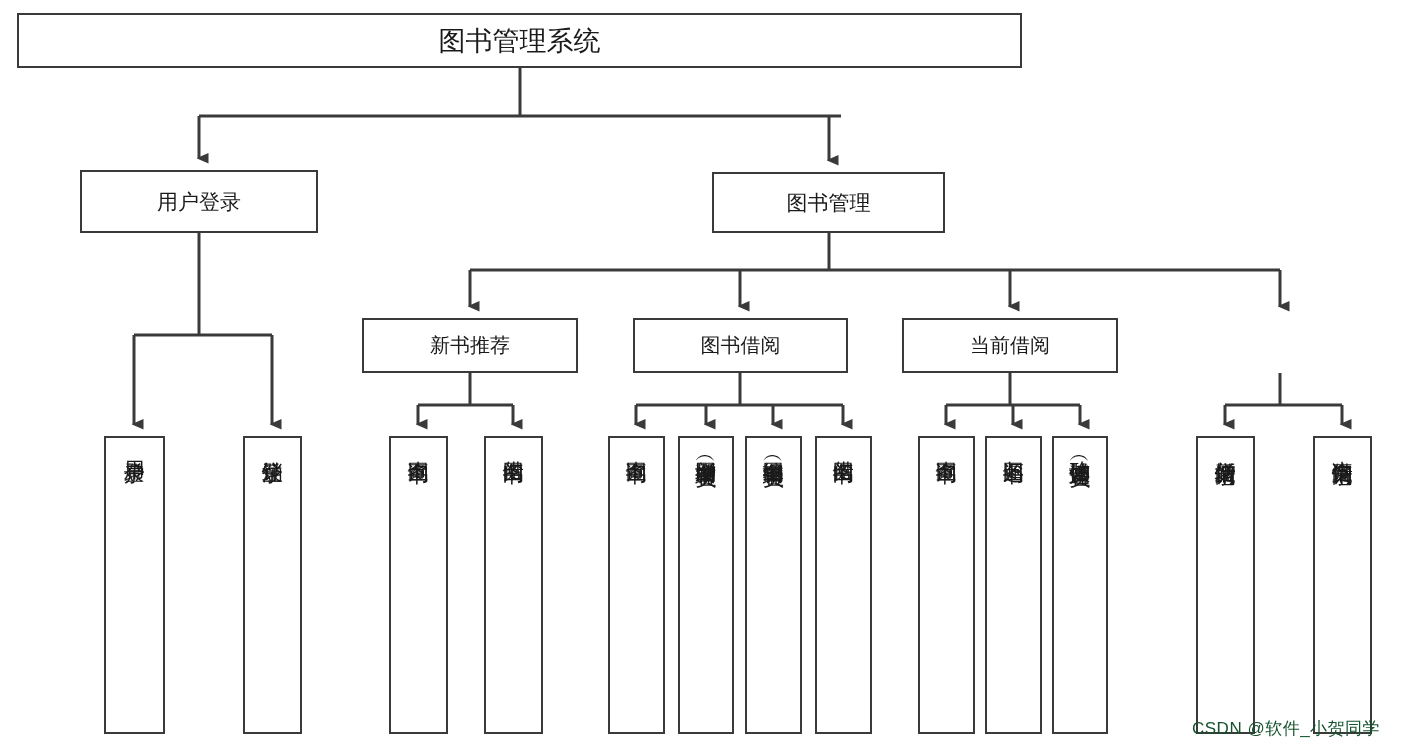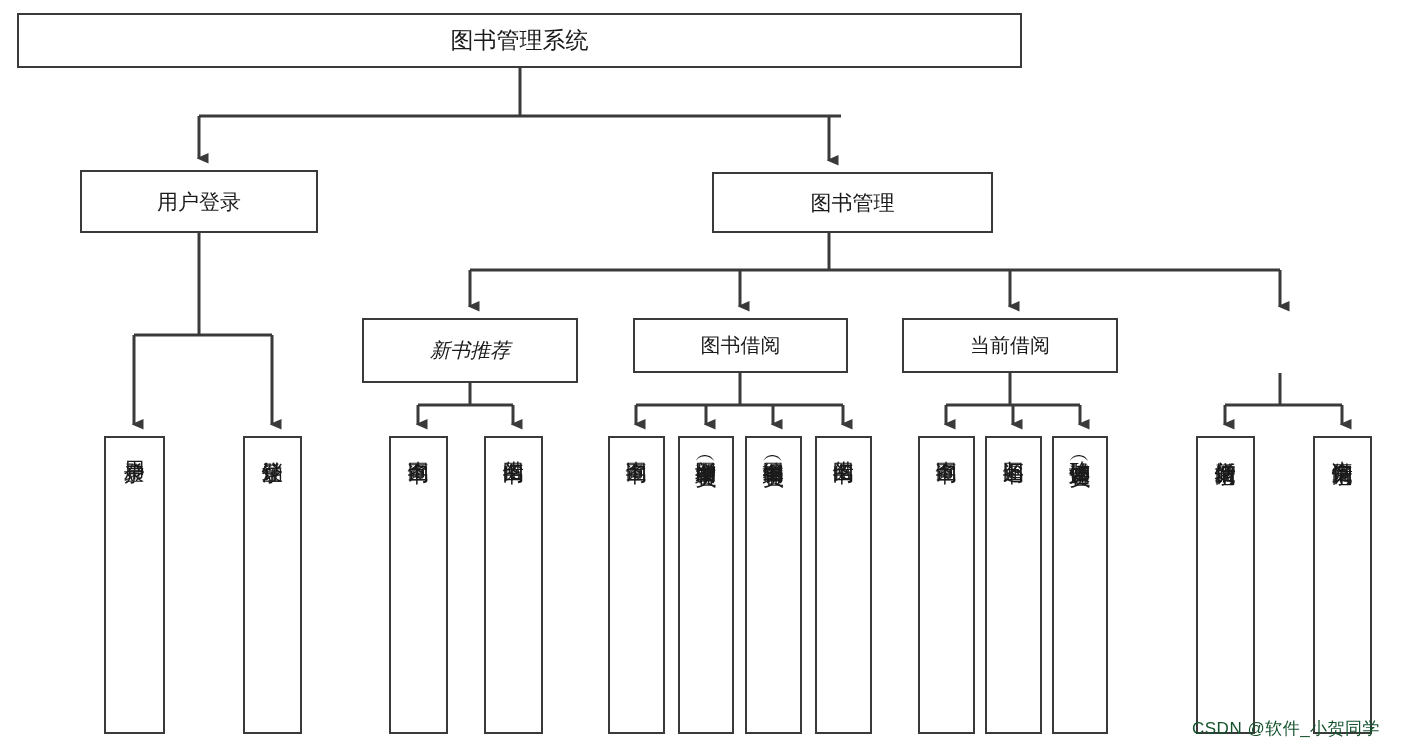--- a/index.html
+++ b/index.html
@@ -29,21 +29,21 @@
     position: absolute;
     box-sizing: border-box;
     border: 2.5px solid #3a3a3a;
     background: #ffffff;
     display: flex;
     align-items: center;
     justify-content: center;
     color: #1a1a1a;
   }
   .node.root {
-    font-size: 23px;
+    font-size: 27px;
   }
   .node.level1 {
     font-size: 21px;
   }
   .node.level2 {
     font-size: 20px;
   }
   .node.leaf {
     align-items: flex-start;
     justify-content: center;
@@ -121,25 +121,25 @@
     </g>
   </svg>
 
   <div class="node root" style="left:17px; top:13px; width:1005px; height:55px;">
     <span>图书管理系统</span>
   </div>
 
   <div class="node level1" style="left:80px; top:170px; width:238px; height:63px;">
     <span>用户登录</span>
   </div>
-  <div class="node level1" style="left:712px; top:172px; width:281px; height:61px;">
+  <div class="node level1" style="left:712px; top:172px; width:233px; height:61px;">
     <span>图书管理</span>
   </div>
 
-  <div class="node level2" style="left:362px; top:318px; width:216px; height:65px;font-style:italic;">
+  <div class="node level2" style="left:362px; top:318px; width:216px; height:55px;">
     <span>新书推荐</span>
   </div>
   <div class="node level2" style="left:902px; top:318px; width:216px; height:55px;">
     <span>当前借阅</span>
   </div>
   <div class="node level2" style="left:633px; top:318px; width:215px; height:55px;">
     <span>图书借阅</span>
   </div>
 
   <div class="node leaf" style="left:104px; top:436px; width:61px; height:298px;">

